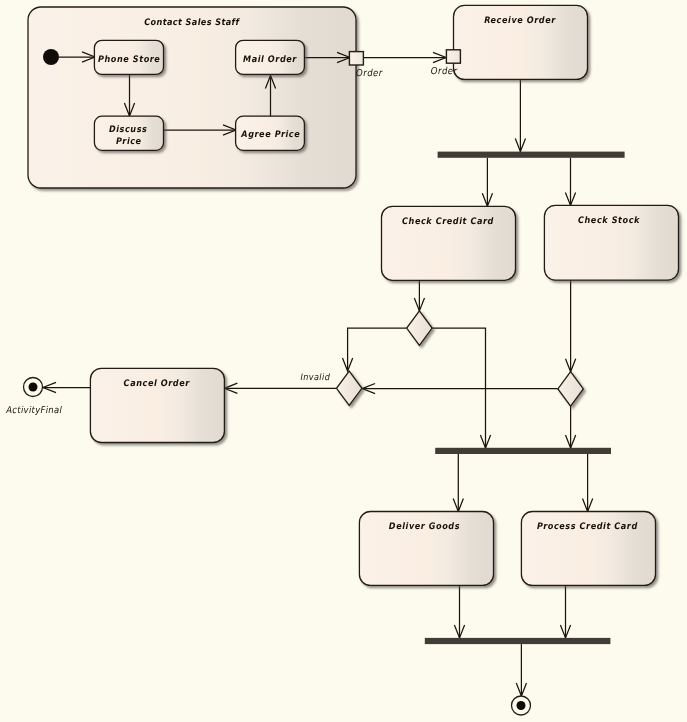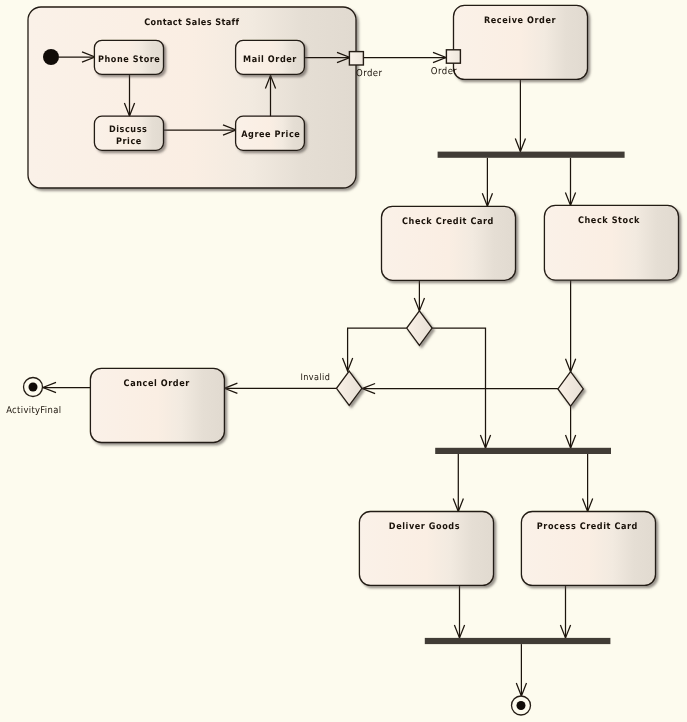--- a/index.html
+++ b/index.html
@@ -1,20 +1,20 @@
 <!DOCTYPE html>
 <html><head>
 <meta charset="utf-8">
 <title>Activity Diagram</title>
 <style>
   html,body{margin:0;padding:0;background:#fdfbee;}
   body{width:687px;height:722px;overflow:hidden;
        font-family:"DejaVu Sans",sans-serif;
        -webkit-font-smoothing:antialiased;}
-  #stage{position:relative;width:687px;height:722px;background:#a3a3a3;}
+  #stage{position:relative;width:687px;height:722px;background:#a3a3a3;font-style:italic;}
   svg#diagram{display:block;position:absolute;left:0;top:0;}
   text{-webkit-font-smoothing:antialiased;text-rendering:geometricPrecision;will-change:opacity;}
   .nodelabel{font-family:"DejaVu Sans",sans-serif;font-stretch:condensed;font-weight:bold;font-size:9px;letter-spacing:0.58px;fill:#1a120a;}
   .partlabel{font-family:"DejaVu Sans",sans-serif;font-stretch:condensed;font-weight:bold;font-size:9px;letter-spacing:0.41px;fill:#1a120a;}
   .pinlabel{font-family:"DejaVu Sans",sans-serif;font-stretch:condensed;font-weight:normal;font-size:9.5px;letter-spacing:0.45px;fill:#1a120a;}
   .edgelabel{font-family:"DejaVu Sans",sans-serif;font-stretch:condensed;font-weight:normal;font-size:9px;letter-spacing:0.4px;fill:#1a120a;}
   .finallabel{font-family:"DejaVu Sans",sans-serif;font-stretch:condensed;font-weight:normal;font-size:9.4px;letter-spacing:0.33px;fill:#1a120a;}
 </style>
 </head>
 <body>

